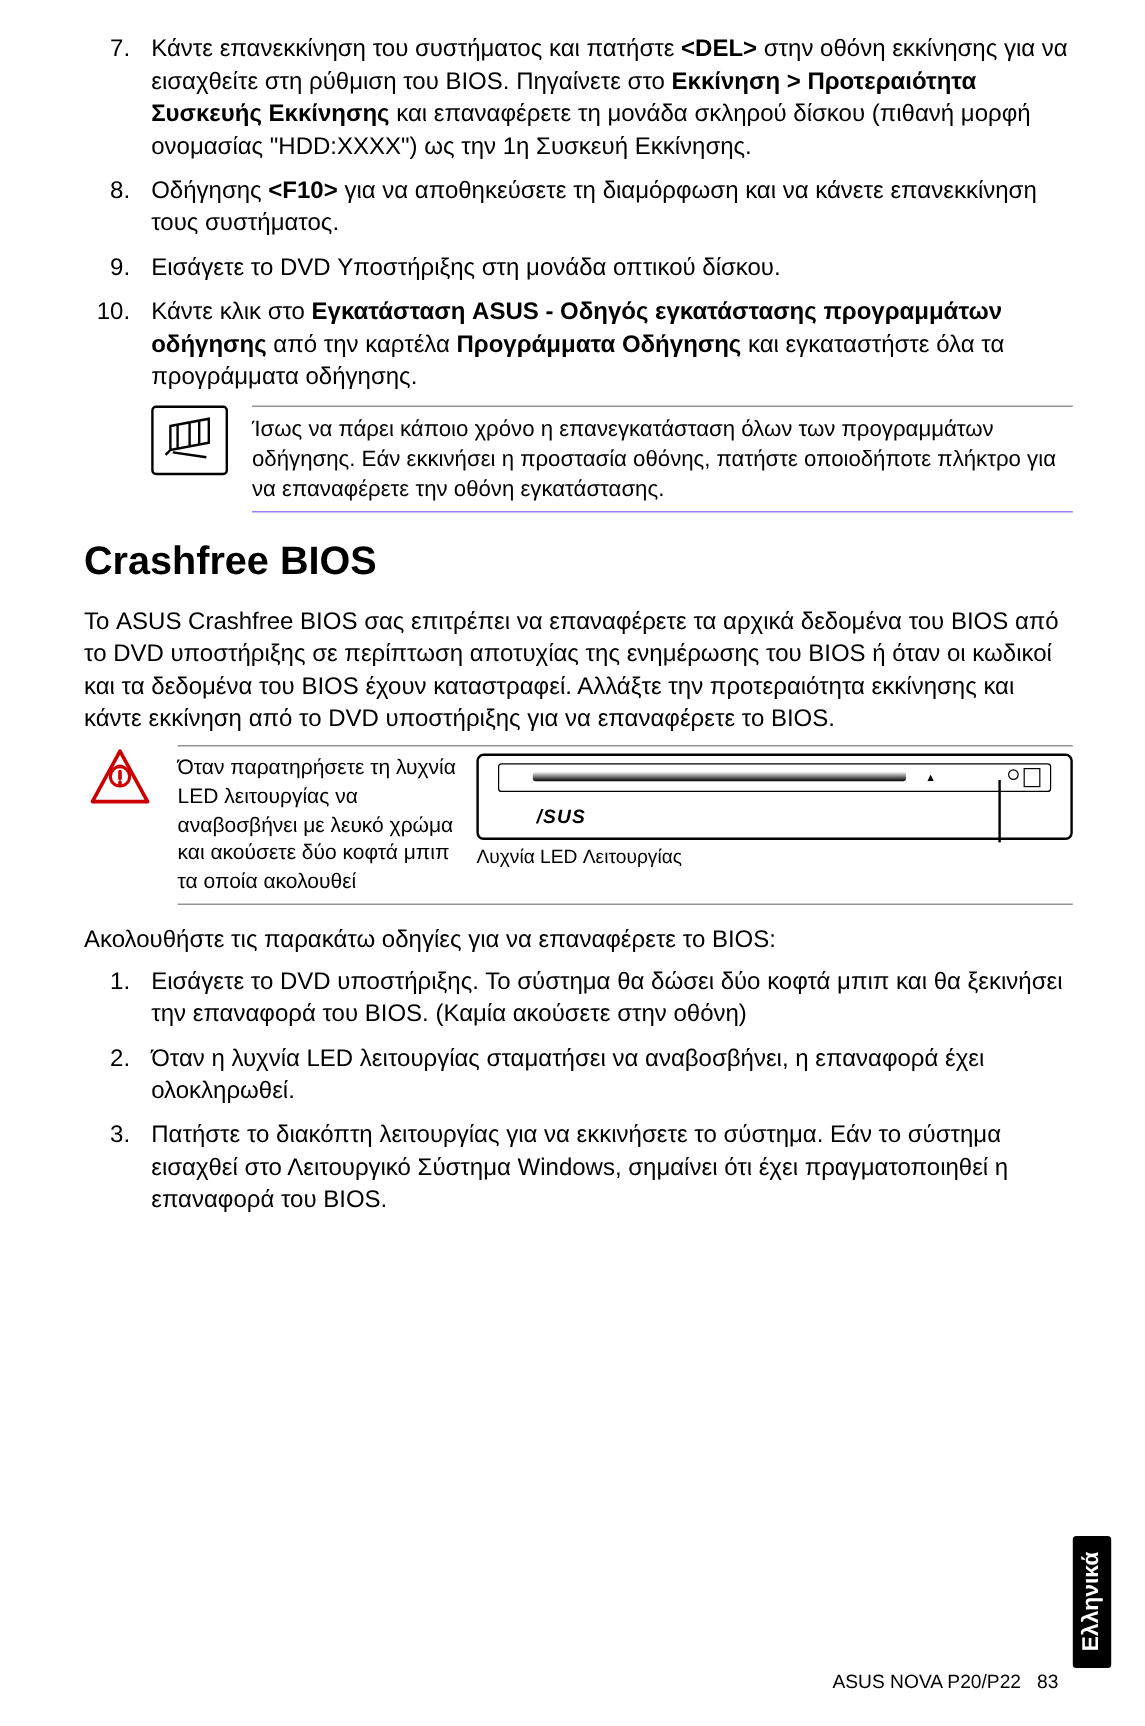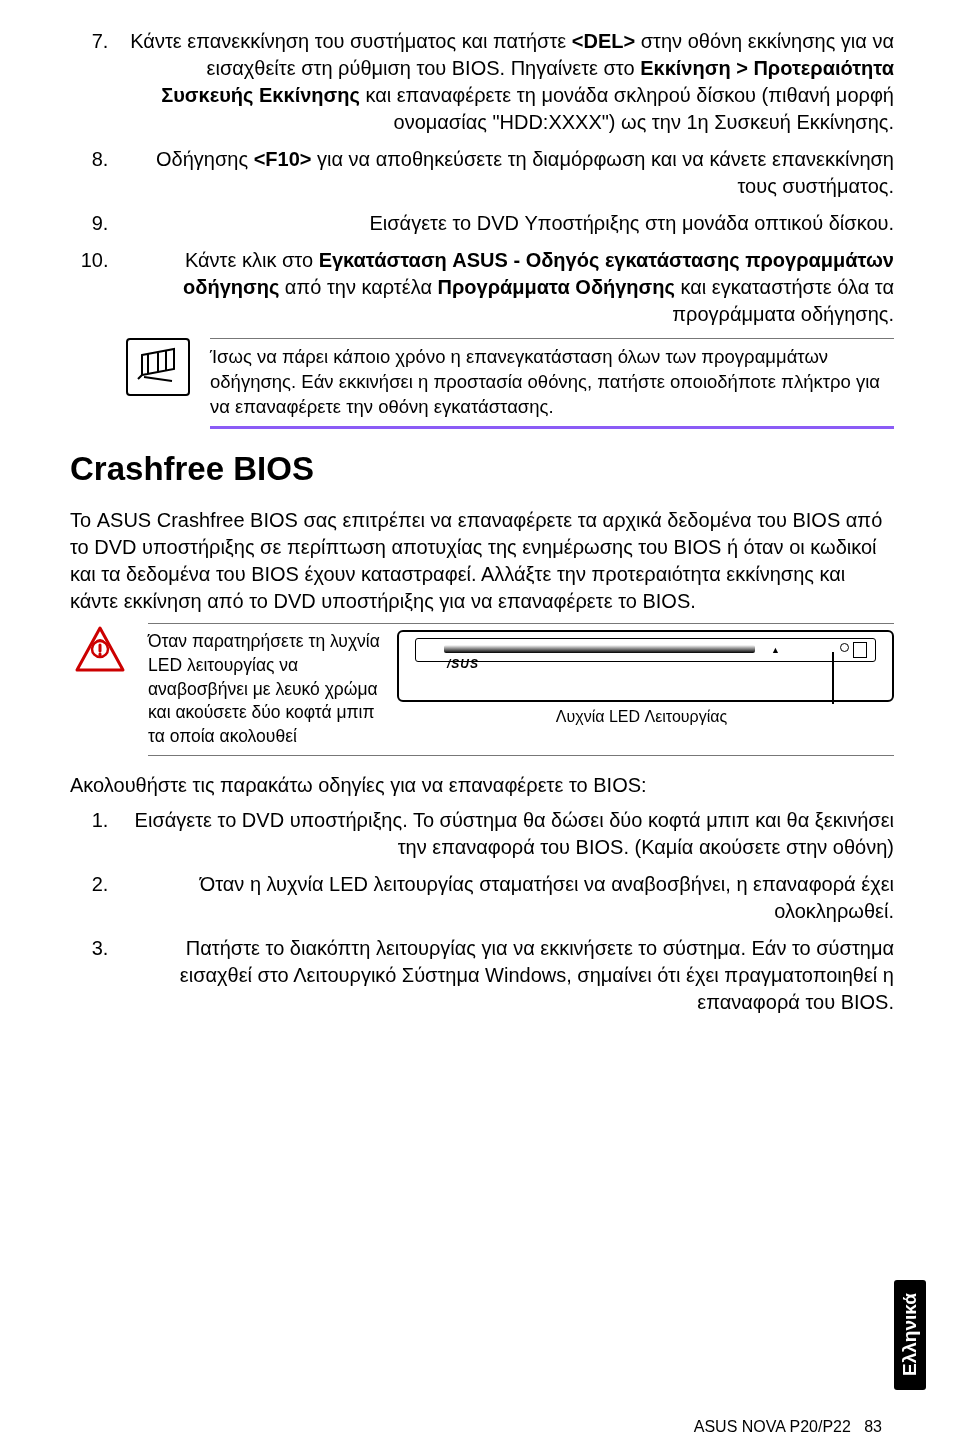--- a/index.html
+++ b/index.html
@@ -13,21 +13,20 @@
   .page {
     width: 954px;
     min-height: 1438px;
     box-sizing: border-box;
     padding: 28px 60px 20px 70px;
     position: relative;
   }
   ol.main {
     padding-left: 44px;
     margin: 0 0 10px 0;
-    text-align: right;
   }
   ol.main > li {
     padding-left: 12px;
     margin-bottom: 10px;
   }
   .callout {
     display: flex;
     align-items: flex-start;
     margin: 10px 0 14px 0;
   }
@@ -38,21 +37,21 @@
     border-radius: 4px;
     margin-left: 56px;
     margin-right: 20px;
     display: flex;
     align-items: center;
     justify-content: center;
   }
   .callout .body {
     flex: 1;
     border-top: 1px solid #777;
-    border-bottom: 3px solid #8b5cf6;
+    border-bottom: 1px solid #8b5cf6;
     padding: 6px 0;
     font-size: 18.5px;
   }
   h2.section {
     font-weight: bold;
     font-size: 33px;
     margin: 18px 0 6px 0;
   }
   p.para {
     margin: 16px 0 8px 0;
@@ -107,35 +106,35 @@
   .slot {
     position: absolute;
     left: 28px; right: 120px; top: 6px; height: 8px;
     background: linear-gradient(#fff,#000);
     border-radius: 2px;
   }
   .dot-a { position:absolute; right: 95px; top: 5px; font-size: 9px; }
   .dot-b { position:absolute; right: 26px; top: 4px; width: 7px; height: 7px; border:1px solid #000; border-radius:50%; }
   .port  { position:absolute; right: 8px; top: 3px; width: 12px; height: 14px; border:1px solid #000; }
   .asus-label {
-    position: absolute; left: 48px; bottom: 28px;
-    font-family: Arial; font-weight: bold; font-size: 12px; letter-spacing: 1px;
+    position: absolute; left: 48px; bottom: 6px;
+    font-family: Arial; font-weight: bold; font-size: 16px; letter-spacing: 1px;
     font-style: italic;
     text-align: center;
   }
   .pointer {
     position: absolute;
     right: 60px;
     top: 22px;
     width: 2px;
     height: 52px;
     background: #000;
   }
   .caption {
-    text-align: center;
+    text-align: left;
     font-size: 16px;
     margin-top: 4px;
     padding-right: 8px;
   }
   .bold-cont { font-weight: bold; }
   .side-tab {
     position: absolute;
     right: 28px;
     bottom: 48px;
     width: 32px;
@@ -148,21 +147,21 @@
     font-weight: bold;
     font-size: 19px;
     display: flex;
     align-items: center;
     justify-content: center;
     border-radius: 3px;
   }
   .footer {
     position: absolute;
     right: 72px;
-    bottom: 0;
+    bottom: 24px;
     font-size: 16px;
     margin-left: 32px;
   }
 </style>
 </head>
 <body>
 
 <div class="page">
 
   <ol class="main" start="7">

